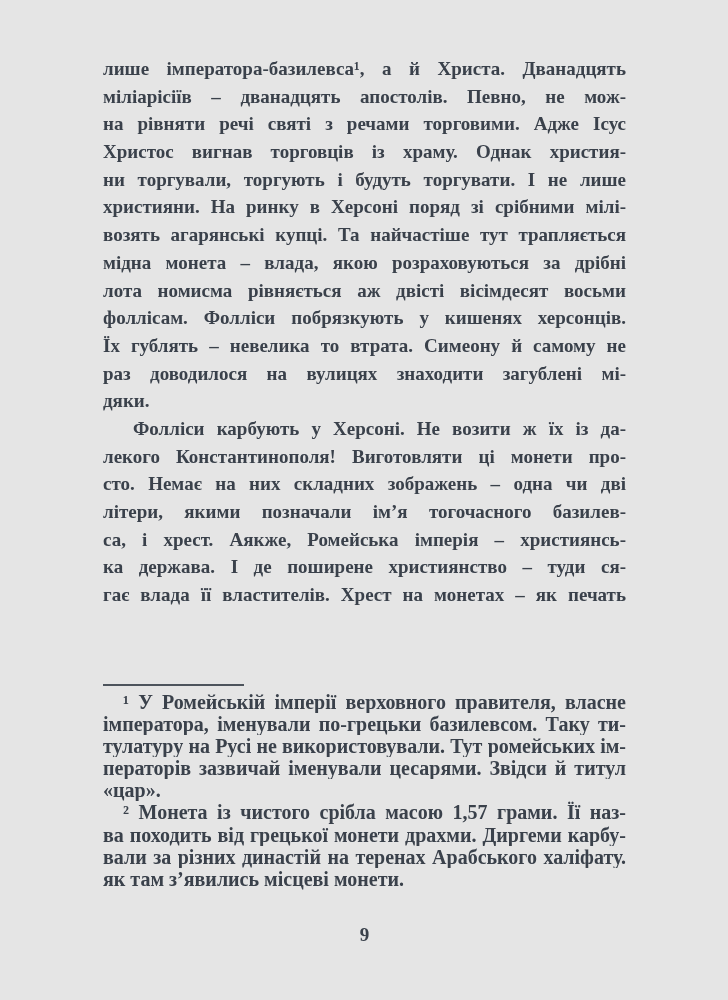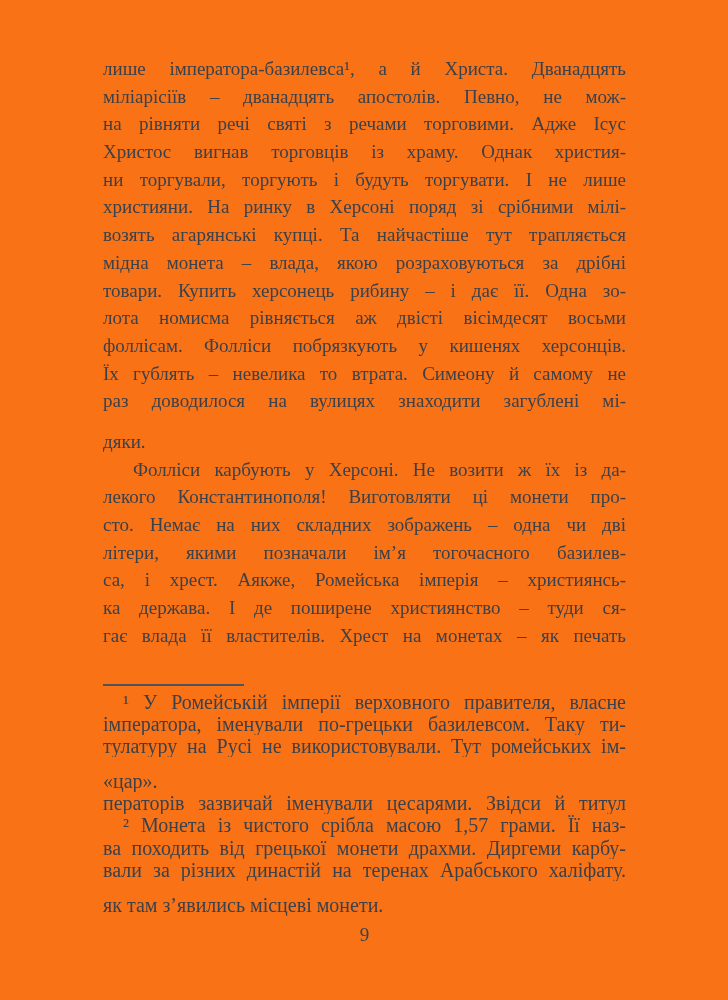--- a/index.html
+++ b/index.html
@@ -11,41 +11,41 @@
   body {
     width: 728px;
     height: 1000px;
     position: relative;
     overflow: hidden;
     font-family: "Liberation Serif", "DejaVu Serif", serif;
   }
   .page {
     position: absolute;
     inset: 0;
-    background: #f97316;
+    background: #e5e5e5;
     color: #3a414b;
+    font-weight: bold;
   }
   .main-text {
     position: absolute;
     left: 103px;
     top: 55px;
     width: 523px;
     font-size: 19px;
     line-height: 27.7px;
   }
   .line {
     height: 27.7px;
     overflow: hidden;
     text-align: justify;
     text-align-last: justify;
     white-space: normal;
   }
   .line.short {
     text-align-last: left;
-    margin-top: 13px;
   }
   .para.indent .line:first-child {
     text-indent: 30px;
   }
   .fn-sep {
     position: absolute;
     left: 103px;
     top: 684px;
     width: 141px;
     height: 2px;
@@ -83,21 +83,20 @@
   <div class="main-text">
     <div class="para">
         <div class="line">лише імператора-базилевса¹, а й Христа. Дванадцять</div>
         <div class="line">міліарісіїв – дванадцять апостолів. Певно, не мож-</div>
         <div class="line">на рівняти речі святі з речами торговими. Адже Ісус</div>
         <div class="line">Христос вигнав торговців із храму. Однак христия-</div>
         <div class="line">ни торгували, торгують і будуть торгувати. І не лише</div>
         <div class="line">християни. На ринку в Херсоні поряд зі срібними мілі-</div>
         <div class="line">возять агарянські купці. Та найчастіше тут трапляється</div>
         <div class="line">мідна монета – влада, якою розраховуються за дрібні</div>
-        <div class="line">товари. Купить херсонець рибину – і дає її. Одна зо-</div>
         <div class="line">лота номисма рівняється аж двісті вісімдесят восьми</div>
         <div class="line">фоллісам. Фолліси побрязкують у кишенях херсонців.</div>
         <div class="line">Їх гублять – невелика то втрата. Симеону й самому не</div>
         <div class="line">раз доводилося на вулицях знаходити загублені мі-</div>
         <div class="line short">дяки.</div>
       </div>
     <div class="para indent">
         <div class="line">Фолліси карбують у Херсоні. Не возити ж їх із да-</div>
         <div class="line">лекого Константинополя! Виготовляти ці монети про-</div>
         <div class="line">сто. Немає на них складних зображень – одна чи дві</div>
@@ -108,22 +107,22 @@
       </div>
   </div>
 
   <div class="fn-sep"></div>
 
   <div class="footnotes">
     <div class="footnote">
         <div class="line">¹ У Ромейській імперії верховного правителя, власне</div>
         <div class="line">імператора, іменували по-грецьки базилевсом. Таку ти-</div>
         <div class="line">тулатуру на Русі не використовували. Тут ромейських ім-</div>
+        <div class="line">ператорів зазвичай іменували цесарями. Звідси й титул</div>
         <div class="line short">«цар».</div>
-        <div class="line">ператорів зазвичай іменували цесарями. Звідси й титул</div>
       </div>
     <div class="footnote">
         <div class="line">² Монета із чистого срібла масою 1,57 грами. Її наз-</div>
         <div class="line">ва походить від грецької монети драхми. Диргеми карбу-</div>
         <div class="line">вали за різних династій на теренах Арабського халіфату.</div>
         <div class="line short">як там з’явились місцеві монети.</div>
       </div>
   </div>
 
   <div class="page-number">9</div>

